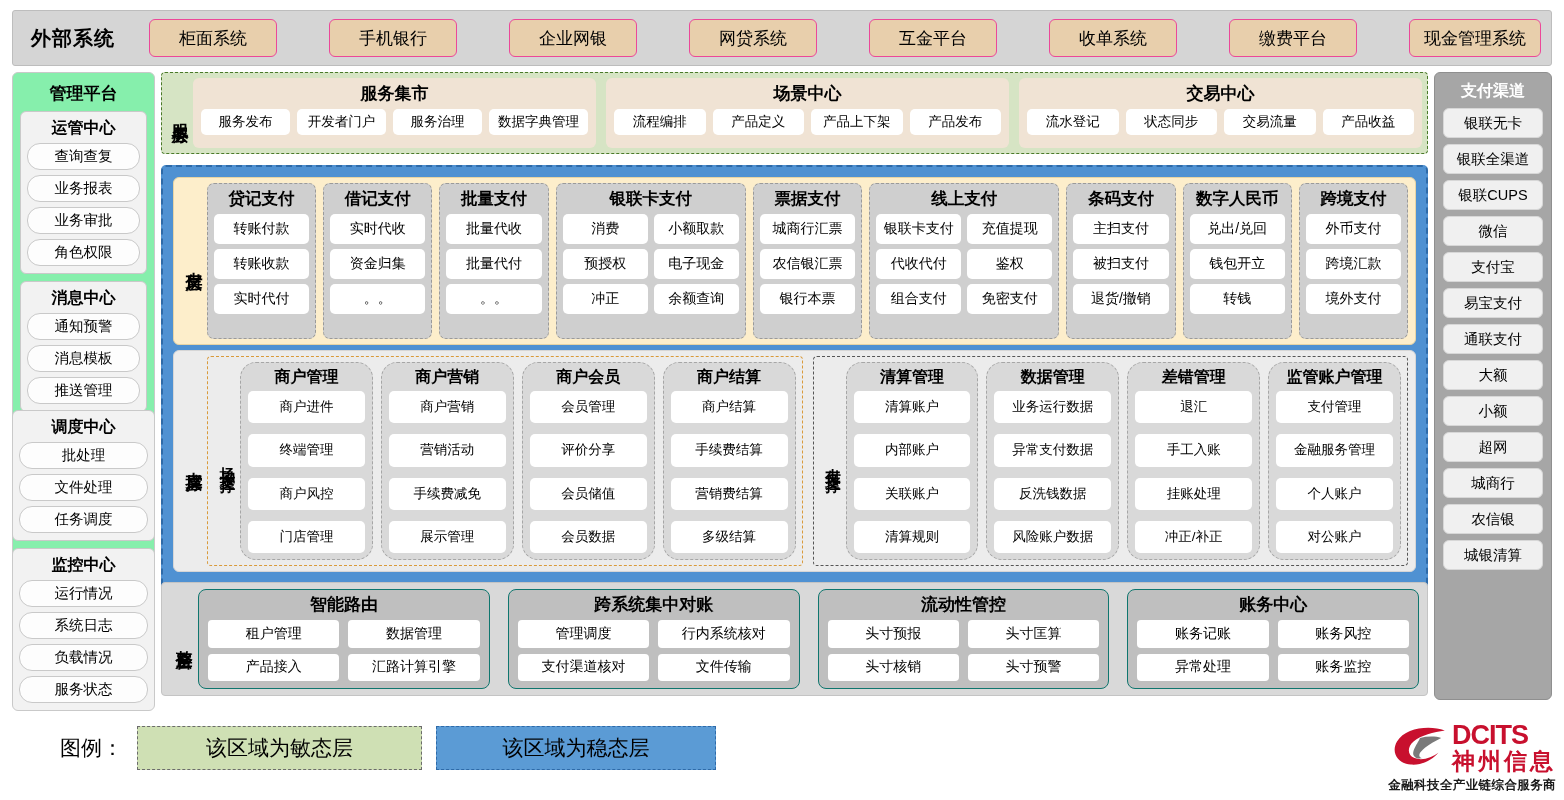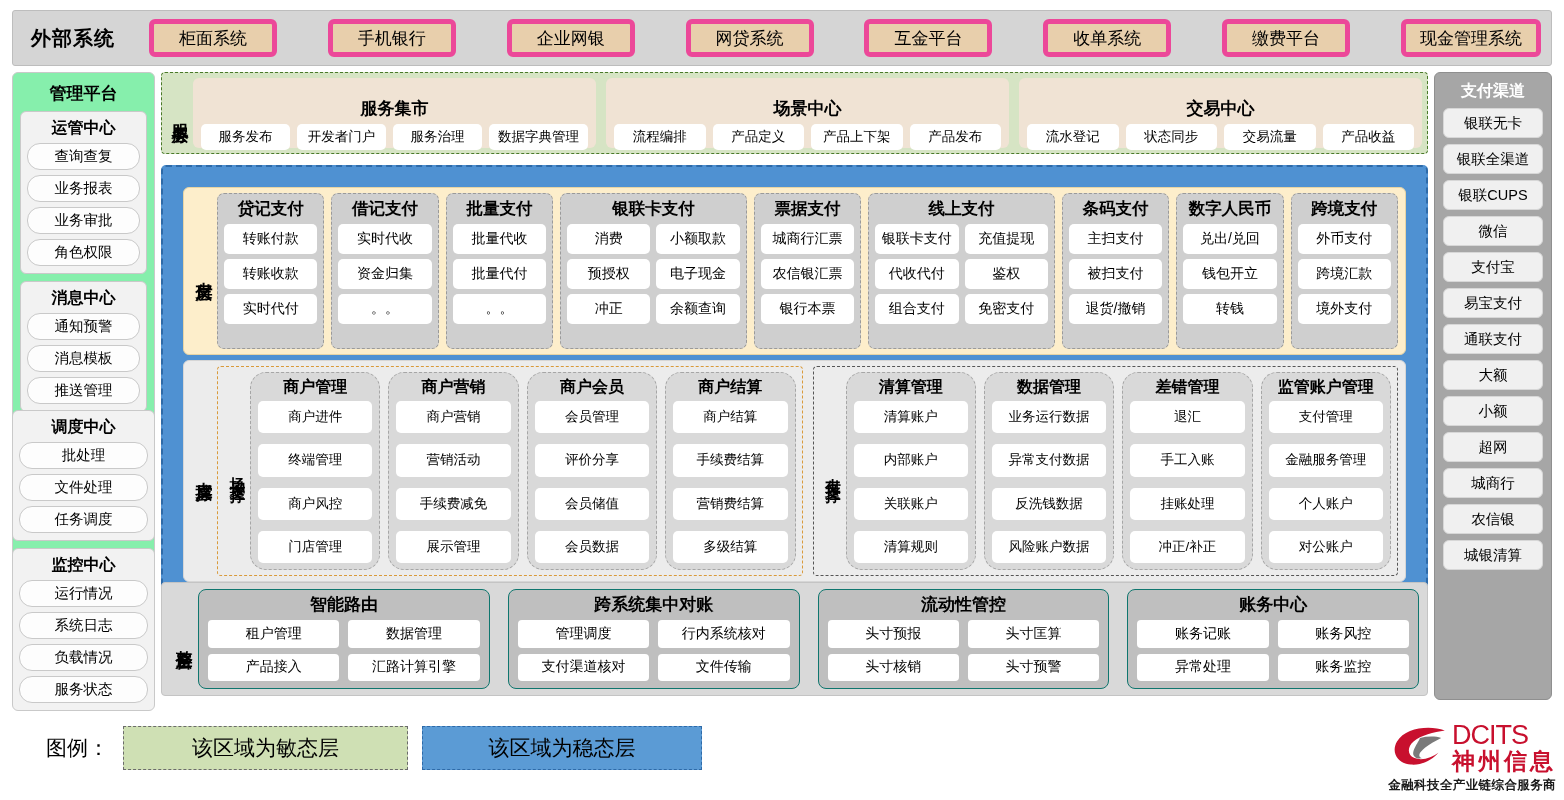--- a/index.html
+++ b/index.html
@@ -15,21 +15,21 @@
 
   
   #ext-bar{
     position:absolute; left:12px; top:10px; width:1540px; height:56px;
     background:#d5d5d5; border:1px solid #bdbdbd; border-radius:3px;
     display:flex; align-items:center; padding:0 10px 0 18px;
   }
   #ext-title{ font-size:20px; font-weight:bold; letter-spacing:1px; width:118px; flex:none;}
   #ext-items{ display:flex; flex:1; justify-content:space-between; gap:8px; }
   .ext-chip{
-    background:#e8cfac; border:5px solid #ec4899; border-radius:6px;
+    background:#e8cfac; border:1px solid #ec4899; border-radius:6px;
     height:38px; min-width:128px; padding:0 14px;
     display:flex; align-items:center; justify-content:center;
     font-size:17px; white-space:nowrap;
   }
 
   
   #mgmt{
     position:absolute; left:12px; top:72px; width:143px; height:628px;
     background:#86efac; border:1px solid #c9c9c9; border-radius:6px;
     padding:6px 7px;
@@ -71,35 +71,35 @@
   }
   .layer-vlabel{
     writing-mode:vertical-rl; text-orientation:upright;
     font-size:17px; font-weight:bold; letter-spacing:2px;
     display:flex; align-items:center; justify-content:center;
     width:26px; flex:none;
   }
   #service-groups{ display:flex; flex:1; gap:10px; }
   .svc-group{
     flex:1; background:#f0e3d4; border-radius:6px;
-    padding:18px 8px 7px; display:flex; flex-direction:column;
+    padding:3px 8px 7px; display:flex; flex-direction:column;
   }
   .svc-group-title{ text-align:center; font-size:17px; font-weight:bold; padding:1px 0 4px; }
   .svc-chips{ display:flex; gap:7px; justify-content:space-between; }
   .svc-chip{
     background:#ffffff; border-radius:5px; height:26px; padding:0 9px;
     display:flex; align-items:center; justify-content:center;
     font-size:13.5px; white-space:nowrap; flex:1;
   }
 
   
   #stable-region{
     position:absolute; left:161px; top:165px; width:1267px; height:492px;
     background:#4f91d2; border:2px dashed #2e6aa8; border-radius:5px;
-    padding:20px;
+    padding:10px;
   }
 
   
   #pay-layer{
     height:168px; background:#fdeecb; border:1px solid #e7d4a4; border-radius:6px;
     display:flex; padding:5px 7px;
   }
   #pay-groups{ display:flex; flex:1; gap:7px; }
   .pay-group{
     background:#cfcfcf; border:1.5px dashed #9a9a9a; border-radius:7px;
@@ -165,35 +165,35 @@
   .int-group-title{ text-align:center; font-size:17px; font-weight:bold; padding:1px 0 4px; }
   .int-rows{ display:flex; flex-direction:column; gap:6px; flex:1; }
   .int-row{ display:flex; gap:9px; flex:1; }
   .int-item{
     background:#ffffff; border-radius:4px; flex:1; min-height:27px;
     display:flex; align-items:center; justify-content:center;
     font-size:14px; white-space:nowrap;
   }
 
   
-  #legend{ position:absolute; left:46px; top:726px; display:flex; align-items:center; gap:14px; }
+  #legend{ position:absolute; left:60px; top:726px; display:flex; align-items:center; gap:14px; }
   #legend-label{ font-size:21px; }
   .legend-chip{
     height:44px; display:flex; align-items:center; justify-content:center;
     font-size:21px; padding:0 26px;
   }
   #legend-agile{ background:#cfe0b4; border:1.5px dashed #6b6b6b; width:285px; }
   #legend-stable{ background:#5b9bd5; border:1.5px dashed #2e6aa8; width:280px; }
 
   
   #logo{ position:absolute; right:8px; bottom:6px; width:210px; text-align:right; }
   #logo-main{ display:flex; align-items:center; justify-content:flex-end; gap:4px; }
   #logo-mark{ width:56px; height:46px; flex:none; }
   #logo-words{ text-align:left; line-height:1; }
-  #logo-en{ font-size:27px; font-weight:normal; color:#c8102e; letter-spacing:-1px; }
+  #logo-en{ font-size:27px; font-weight:bold; color:#c8102e; letter-spacing:-1px; }
   #logo-cn{ font-size:23px; font-weight:bold; color:#c8102e; letter-spacing:3px; margin-top:1px;}
   #logo-tag{ font-size:12.5px; font-weight:bold; color:#1a1a1a; margin-top:4px; letter-spacing:0.4px; }
 </style>
 </head>
 <body>
 
 <div id="ext-bar">
   <div id="ext-title">外部系统</div>
   <div id="ext-items">
       <div class="ext-chip">柜面系统</div>

